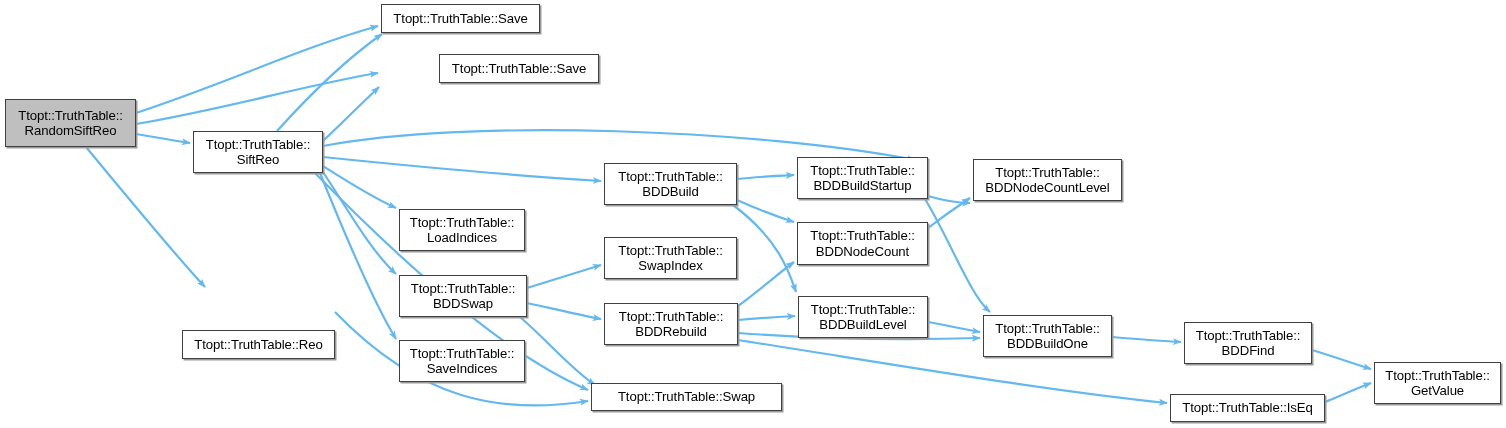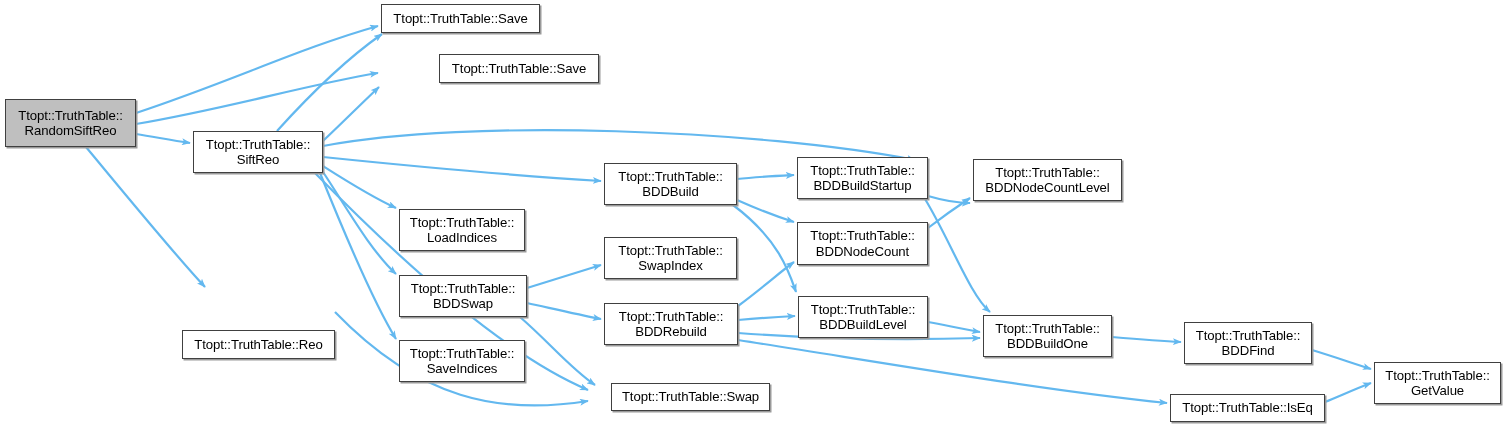--- a/index.html
+++ b/index.html
@@ -85,21 +85,21 @@
       <div class="node" style="left: 399px; top: 275px; width: 128px; height: 42px;">Ttopt::TruthTable::
 BDDSwap</div>
       <div class="node" style="left: 399px; top: 340px; width: 126px; height: 42px;">Ttopt::TruthTable::
 SaveIndices</div>
       <div class="node" style="left: 604px; top: 163px; width: 133px; height: 42px;">Ttopt::TruthTable::
 BDDBuild</div>
       <div class="node" style="left: 604px; top: 237px; width: 133px; height: 42px;">Ttopt::TruthTable::
 SwapIndex</div>
       <div class="node" style="left: 604px; top: 303px; width: 134px; height: 42px;">Ttopt::TruthTable::
 BDDRebuild</div>
-      <div class="node" style="left: 611px; top: 383px; width: 159px; height: 28px;">Ttopt::TruthTable::Swap</div>
+      <div class="node" style="left: 591px; top: 383px; width: 191px; height: 28px;">Ttopt::TruthTable::Swap</div>
       <div class="node" style="left: 797px; top: 157px; width: 131px; height: 42px;">Ttopt::TruthTable::
 BDDBuildStartup</div>
       <div class="node" style="left: 797px; top: 222px; width: 131px; height: 43px;">Ttopt::TruthTable::
 BDDNodeCount</div>
       <div class="node" style="left: 798px; top: 296px; width: 130px; height: 42px;">Ttopt::TruthTable::
 BDDBuildLevel</div>
       <div class="node" style="left: 973px; top: 159px; width: 149px; height: 42px;">Ttopt::TruthTable::
 BDDNodeCountLevel</div>
       <div class="node" style="left: 983px; top: 315px; width: 129px; height: 42px;">Ttopt::TruthTable::
 BDDBuildOne</div>

